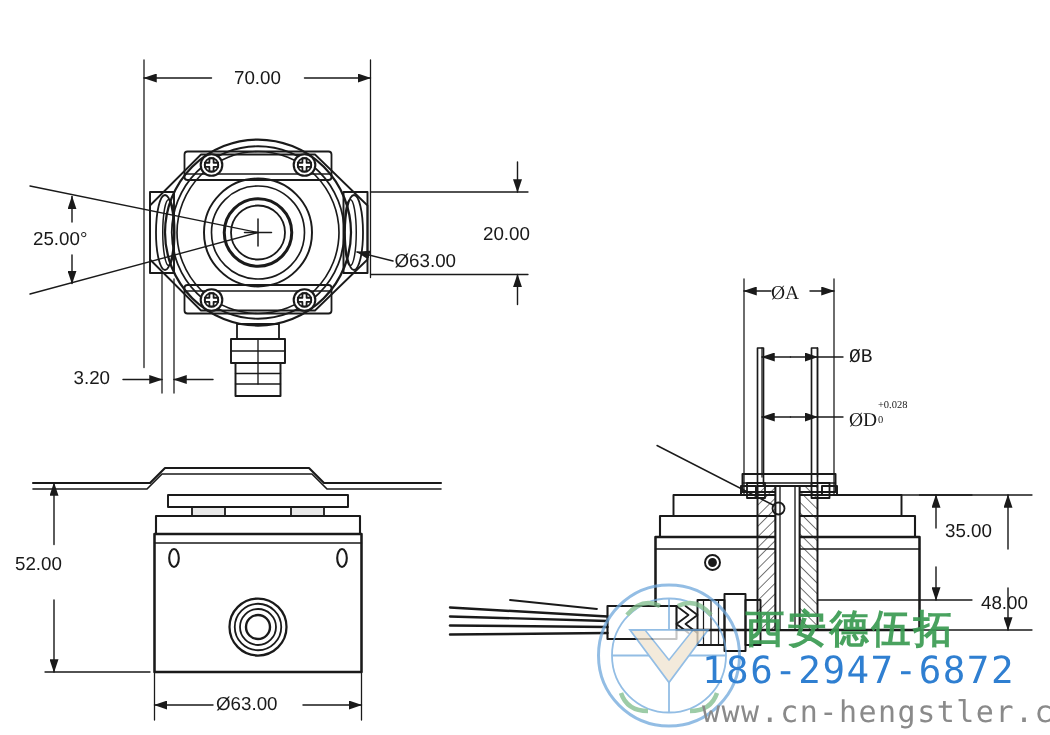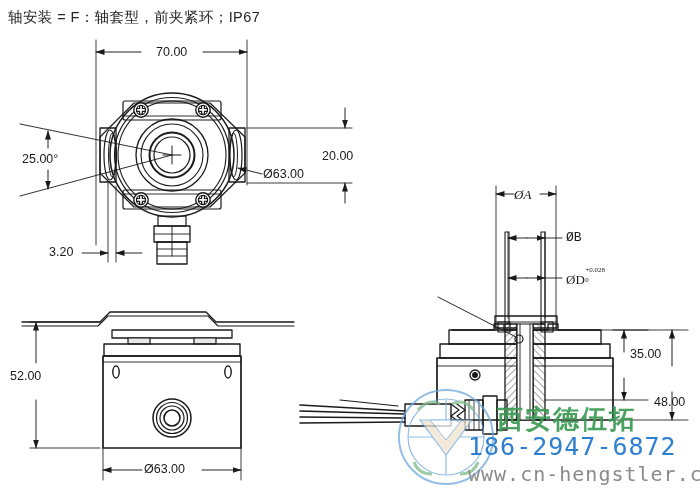--- a/index.html
+++ b/index.html
@@ -37,21 +37,20 @@
   .wm-url{
     position:absolute;font-size:20px;color:#8a8a8a;letter-spacing:1px;
     white-space:nowrap;font-family:"DejaVu Sans Mono","Liberation Mono",monospace;
   }
 </style>
 </head>
 <body>
 
 <div id="stage">
 
-  <div class="title">轴安装 = F：轴套型，前夹紧环；IP67</div>
 
   <svg width="700" height="490" viewBox="0 0 700 490">
     <defs>
       <marker id="ah" markerWidth="9" markerHeight="6" refX="8.5" refY="3" orient="auto" markerUnits="userSpaceOnUse">
         <path d="M0,0 L9,3 L0,6 z" fill="#1a1a1a"></path>
       </marker>
       <marker id="ahr" markerWidth="9" markerHeight="6" refX="0.5" refY="3" orient="auto" markerUnits="userSpaceOnUse">
         <path d="M9,0 L0,3 L9,6 z" fill="#1a1a1a"></path>
       </marker>
       <pattern id="hatchL" width="5" height="5" patternTransform="rotate(45)" patternUnits="userSpaceOnUse">
@@ -259,21 +258,21 @@
 
   <div class="dim" style="left:156px;top:45px;text-align:center;">70.00</div>
   <div class="dim" style="left:22px;top:152px;">25.00°</div>
   <div class="dim" style="left:23px;top:245px;margin-left:26px;">3.20</div>
   <div class="dim" style="left:263px;top:167px;">Ø63.00</div>
   <div class="dim" style="left:322px;top:149px;">20.00</div>
 
   <div class="dim" style="left:10px;top:369px;">52.00</div>
   <div class="dim" style="left:144px;top:462px;">Ø63.00</div>
 
-  <div class="dim serif" style="left:514px;top:187px;font-style:italic;">ØA</div>
+  <div class="dim serif" style="left:514px;top:187px;">ØA</div>
   <div class="dim serif" style="left:566px;top:230px;font-family:Liberation Mono, monospace;">ØB</div>
   <div class="dim serif" style="left:566px;top:272px;">
     <span>ØD</span><span class="tol"><i>+0.028</i><i class="bot">0</i></span>
   </div>
   <div class="dim" style="left:630px;top:347px;">35.00</div>
   <div class="dim" style="left:654px;top:371px;margin-top:24px;">48.00</div>
 
 
   <div class="wm-cn" style="left:497px;top:402px;">西安德伍拓</div>
   <div class="wm-phone" style="left:468px;top:432px;">186-2947-6872</div>

